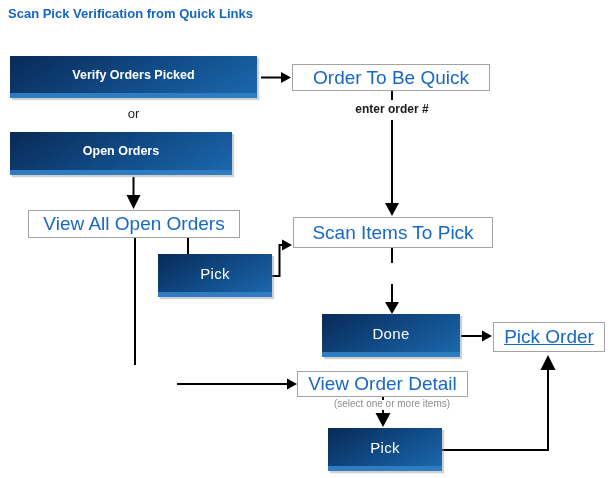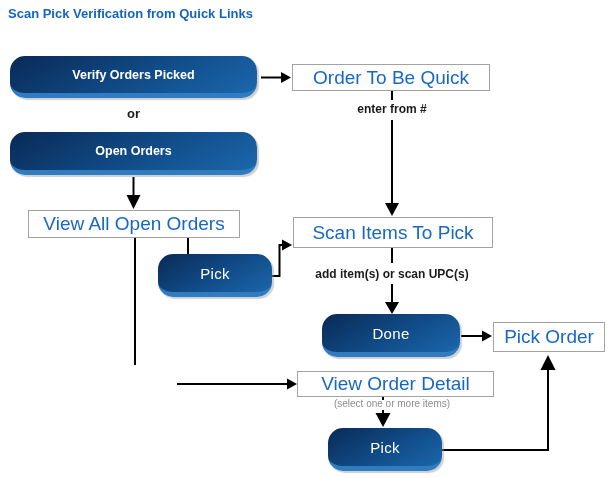--- a/index.html
+++ b/index.html
@@ -12,35 +12,34 @@
     font-size:13px; font-weight:bold; color:#1565BE; white-space:nowrap;
   }
   .connectors { position:absolute; left:0; top:0; width:611px; height:478px; }
   .btn {
     position:absolute; box-sizing:border-box;
     display:flex; align-items:center; justify-content:center;
     color:#ffffff;
     background:linear-gradient(150deg,#092A56 0%,#114C88 55%,#1B67AC 100%);
     border-bottom:5px solid #2F7CC0;
     box-shadow:2px 2px 1px rgba(150,150,150,0.45);
-    border-radius:15px;
   }
   .btn.big span { font-weight:bold; font-size:12.5px; }
   .btn.small span { font-size:15px; letter-spacing:0.3px; }
   .obox {
     position:absolute; box-sizing:border-box;
     display:flex; align-items:center; justify-content:center;
     background:#ffffff; border:1px solid #A3A3A3;
     color:#1768C5; font-size:19px; white-space:nowrap;
   }
   .flabel {
     position:absolute; text-align:center;
     font-size:12px; font-weight:600; color:#1b1b1b; white-space:nowrap;
   }
-  .flabel.or { font-size:13px; font-weight:bold; }
+  .flabel.or { font-size:13px; font-weight:normal; }
   .flabel.muted { font-size:10px; font-weight:400; color:#8C8C8C; }
 </style>
 </head>
 <body>
 
 <div class="canvas">
 
   <svg class="connectors" viewBox="0 0 611 478" xmlns="http://www.w3.org/2000/svg">
 
     <g>
@@ -97,21 +96,21 @@
   </svg>
 
   <div class="title">Scan Pick Verification from Quick Links</div>
 
   <div class="btn big" style="left:10px; top:56px; width:247px; height:42px;">
     <span>Verify Orders Picked</span>
   </div>
 
   <div class="flabel or" style="left:10px; top:106px; width:247px;">or</div>
 
-  <div class="btn big" style="left:10px; top:132px; width:247px; height:43px;">
+  <div class="btn big" style="left:10px; top:132px; width:222px; height:43px;">
     <span>Open Orders</span>
   </div>
 
   <div class="btn small" style="left:158px; top:254px; width:114px; height:43px;">
     <span>Pick</span>
   </div>
 
   <div class="btn small" style="left:322px; top:314px; width:138px; height:43px;">
     <span>Done</span>
   </div>
@@ -126,27 +125,26 @@
   </div>
 
   <div class="obox" style="left:28px; top:210px; width:212px; height:28px;">
     <span>View All Open Orders</span>
   </div>
 
   <div class="obox" style="left:293px; top:217px; width:200px; height:31px;">
     <span>Scan Items To Pick</span>
   </div>
 
-  <div class="obox" style="left:493px; top:322px; width:112px; height:30px;">
+  <div class="obox" style="left:493px; top:322px; width:112px; height:30px;text-decoration:underline;">
     <span>Pick Order</span>
   </div>
 
-  <div class="obox" style="left:297px; top:371px; width:197px; height:26px;">
+  <div class="obox" style="left:297px; top:371px; width:171px; height:26px;">
     <span>View Order Detail</span>
   </div>
 
-  <div class="flabel" style="left:312px; top:102px; width:160px;">enter from #</div>
+  <div class="flabel" style="left:312px; top:102px; width:160px;">enter order #</div>
 
-  <div class="flabel" style="left:291px; top:267px; width:202px;">add item(s) or scan UPC(s)</div>
 
   <div class="flabel muted" style="left:292px; top:398px; width:200px;">(select one or more items)</div>
 
 </div>
 
 </body></html>

